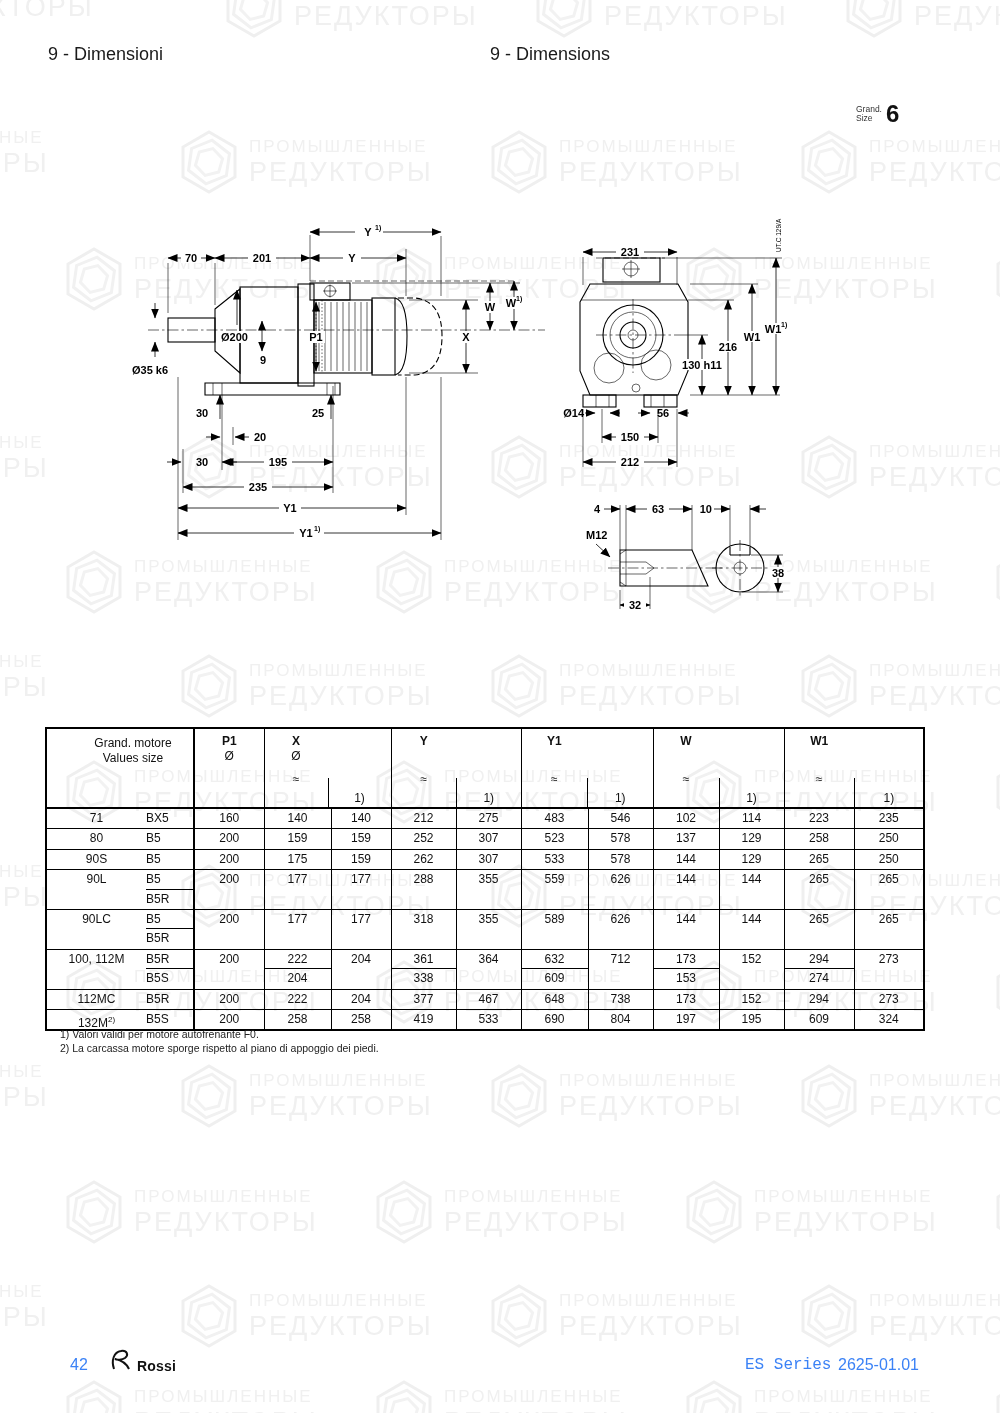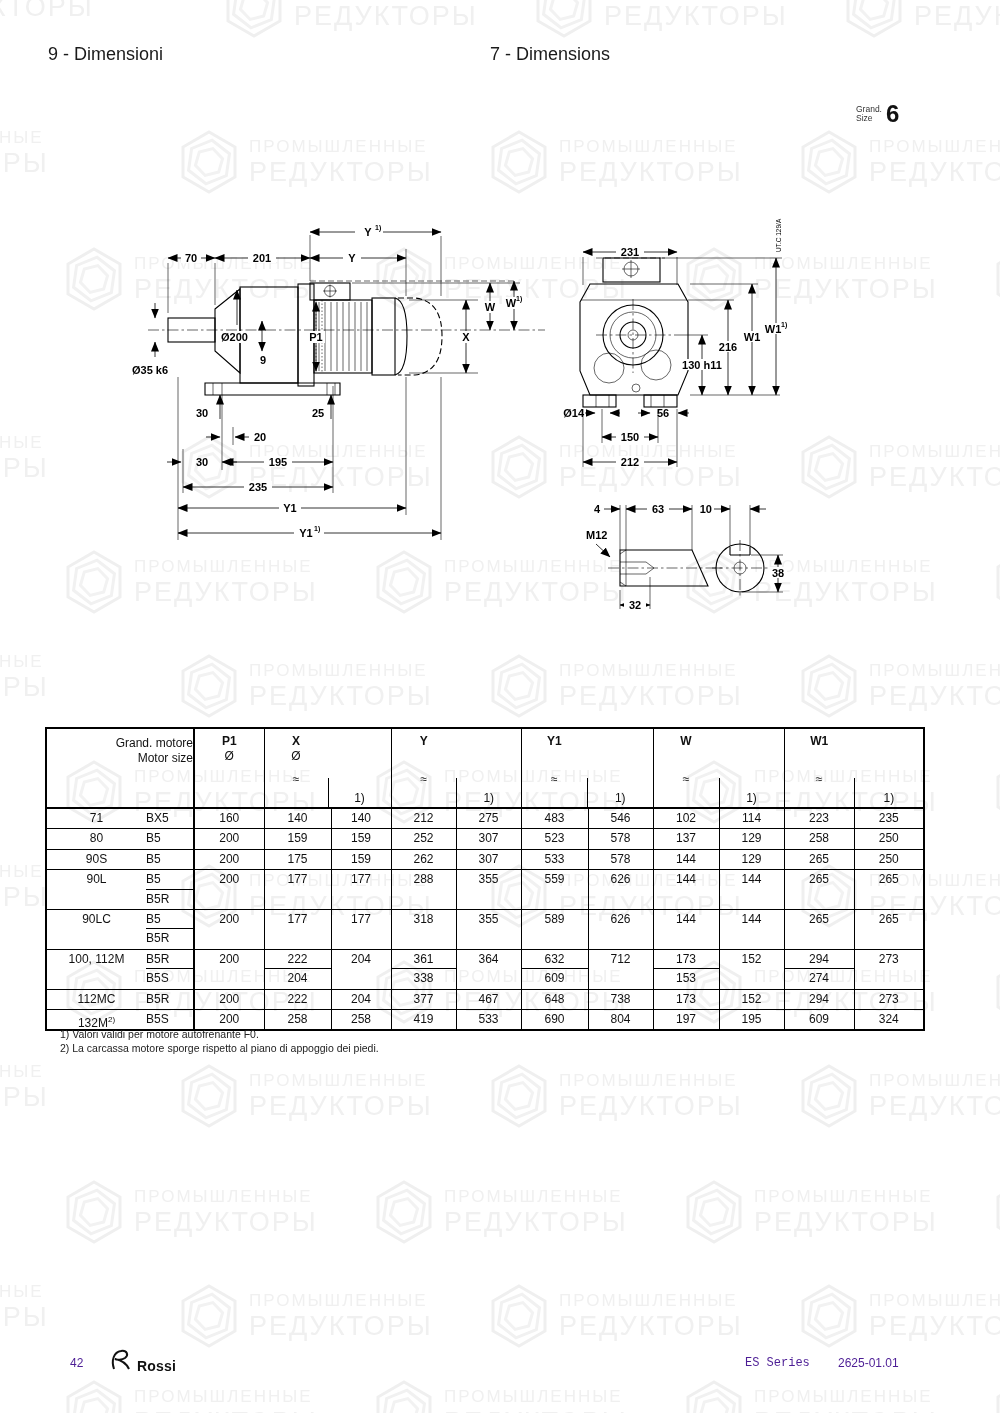--- a/index.html
+++ b/index.html
@@ -27,39 +27,39 @@
   .dot{stroke-dasharray:1.5 2;}
   .cl{stroke:#000;stroke-width:0.6;fill:none;stroke-dasharray:11 3 2.5 3;}
   .wbg{fill:#fff;}
   
   #dim-table{border-collapse:collapse;table-layout:fixed;width:878px;background:transparent;}
   #dim-table td,#dim-table th{padding:0;margin:0;font-size:12px;vertical-align:top;font-weight:normal;}
   #dim-table{border:2px solid #000;}
   thead tr{border-bottom:2.5px solid #000;}
   tbody tr{border-top:1.5px solid #000;}
   th{position:relative;height:78px;}
-  .hd-name{ text-align:right;border-radius:27px;}
+  .hd-name{ text-align:center;border-radius:27px;}
   .hd-name .nm{padding-left:26px;padding-top:7px;font-size:12px;line-height:15px;}
   .hgl{position:absolute;top:5px;left:0;width:50%;text-align:center;font-weight:bold;}
   .hgd{position:absolute;top:20px;left:0;width:50%;text-align:center;}
   .hga{position:absolute;top:43px;left:0;width:50%;text-align:center;}
   .hgn{position:absolute;bottom:0;right:0;width:50%;height:29px;border-left:1px solid #000;
        display:flex;align-items:flex-end;justify-content:center;padding-bottom:2px;box-sizing:border-box;}
   .bl2{border-left:2px solid #000;}
   .bl15{border-left:1.5px solid #000;}
   .bl1{border-left:1px solid #000;}
   .ln{height:19.4px;line-height:19.4px;overflow:hidden;}
   .split{border-bottom:1.4px solid #000;box-sizing:border-box;}
   .c-size{text-align:center;font-weight:bold;}
   .c-mount{text-align:left;font-weight:bold;padding-left:4px;}
   .num{text-align:center;}
   sup{font-size:8px;}
   
   .fn{font-size:10.5px;line-height:13.5px;color:#222;}
-  .ft{font-size:12px;color:#4c1d95;}
+  .ft{font-size:16px;color:#3b82f6;}
   #logo{display:flex;align-items:flex-end;gap:3px;}
   #logo .brand{font-size:14px;font-weight:bold;letter-spacing:0.2px;}
 </style>
 </head>
 <body>
 
 <div id="page">
   <div id="wm-layer">
       <div class="wm" style="left: -90px; top: -28px;">
         <div class="wm-txt">
@@ -607,21 +607,21 @@
         <svg width="68" height="68" viewBox="0 0 68 68">
           <polygon points="60.0,49.0 34.0,64.0 8.0,49.0 8.0,19.0 34.0,4.0 60.0,19.0" fill="none" stroke="#efefef" stroke-width="3"></polygon>
           <polygon points="53.1,45.0 34.0,56.0 14.9,45.0 14.9,23.0 34.0,12.0 53.1,23.0" fill="none" stroke="#f1f1f1" stroke-width="3" transform="rotate(8 34 34)"></polygon>
           <polygon points="46.1,41.0 34.0,48.0 21.9,41.0 21.9,27.0 34.0,20.0 46.1,27.0" fill="none" stroke="#f2f2f2" stroke-width="3" transform="rotate(16 34 34)"></polygon>
         </svg>
       </div>
     </div>
 
   <div id="content">
     <div class="abs title" style="left:48px;top:44px;">9 - Dimensioni</div>
-    <div class="abs title" style="left:490px;top:44px;">7 - Dimensions</div>
+    <div class="abs title" style="left:490px;top:44px;">9 - Dimensions</div>
 
     <div class="abs" id="size-badge" style="left:856px;top:100px;display:flex;align-items:center;">
       <div class="sm">
         <div>Grand.</div>
         <div>Size</div>
       </div>
       <div class="big">6</div>
     </div>
 
     <svg class="abs" style="left:0;top:205px;" width="1000" height="415" viewBox="0 0 1000 415">
@@ -845,21 +845,21 @@
           <col style="width:66px">
           <col style="width:65px">
         <col style="width:70px">
           <col style="width:70px">
       </colgroup>
       <thead>
           <tr id="thead-row">
             <th colspan="2" class="hd-name">
               <div class="nm">
                 <div>Grand. motore</div>
-                <div>Motor size</div>
+                <div>Values size</div>
               </div>
             </th>
             <th class="bl2">
               <div class="hgl" style="width:100%;">P1</div>
               <div class="hgd" style="width:100%;">Ø</div>
             </th>
             <th colspan="2" class="bl15">
               <div class="hgl">X</div>
               <div class="hgd">Ø</div>
               <div class="hga">≈</div>

